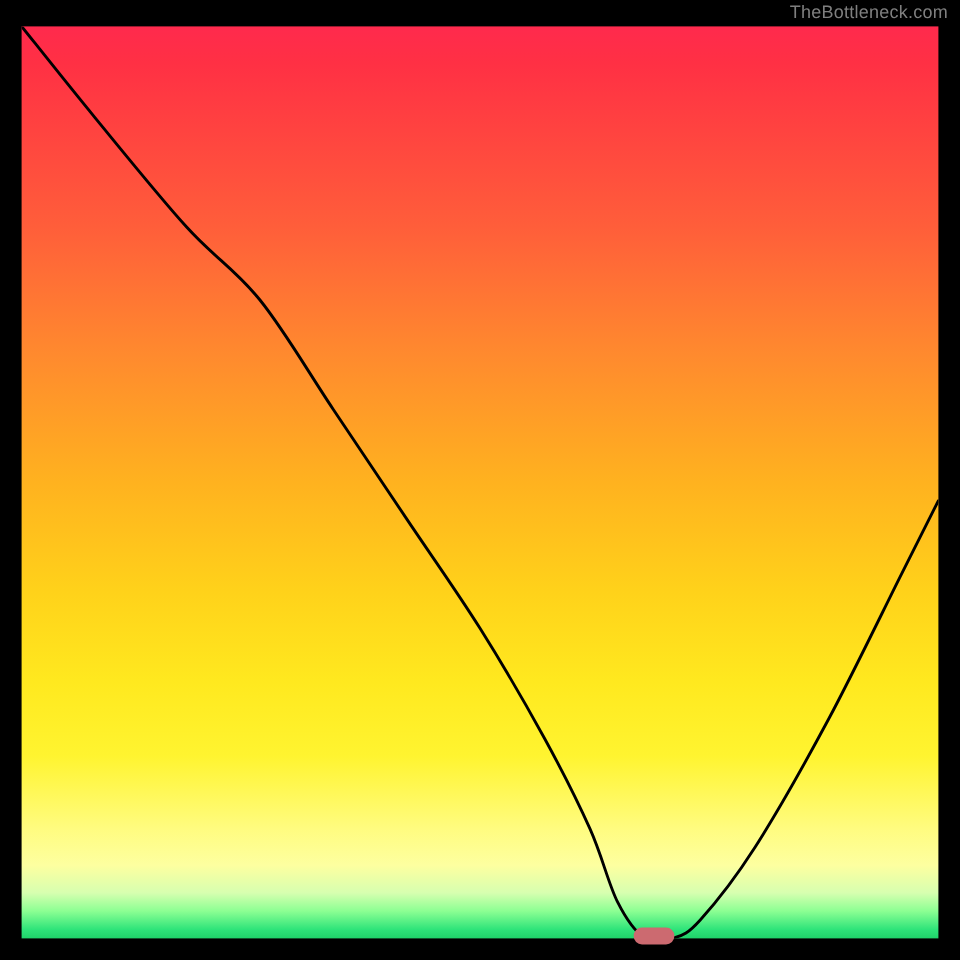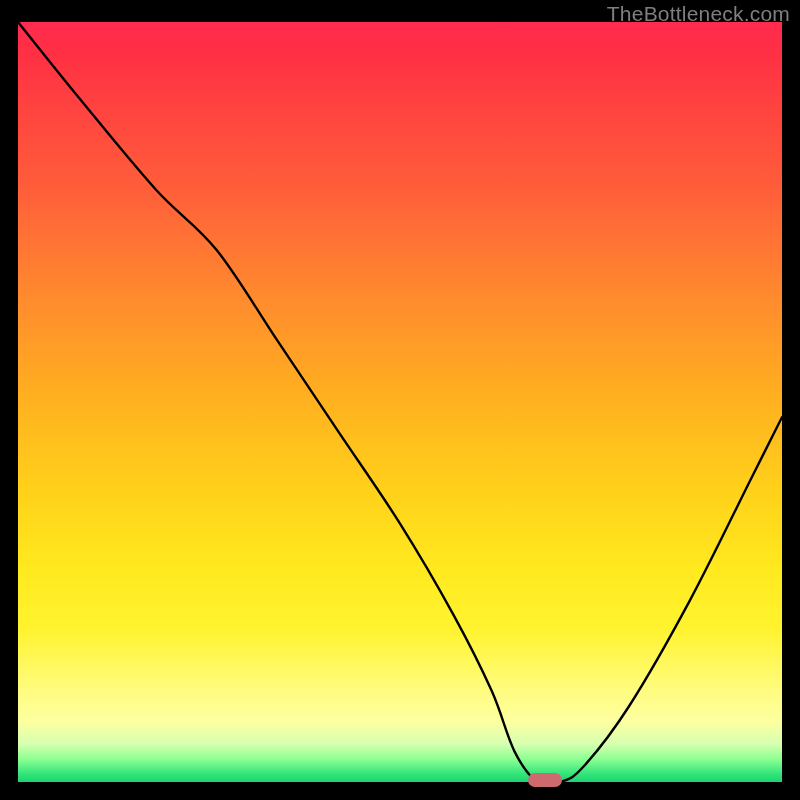--- a/index.html
+++ b/index.html
@@ -41,21 +41,21 @@
       #8cff93 97%,
       #2fe47a 99%,
       #1fd36a 100%
     );
   }
   .watermark {
     position: absolute;
     top: 2px;
     right: 10px;
     color: #7f7f7f;
-    font-size: 21px;
+    font-size: 15px;
     font-weight: 400;
     letter-spacing: 0.2px;
     user-select: none;
   }
   svg.curve {
     position: absolute;
     left: 18px;
     top: 22px;
     width: 764px;
     height: 760px;

